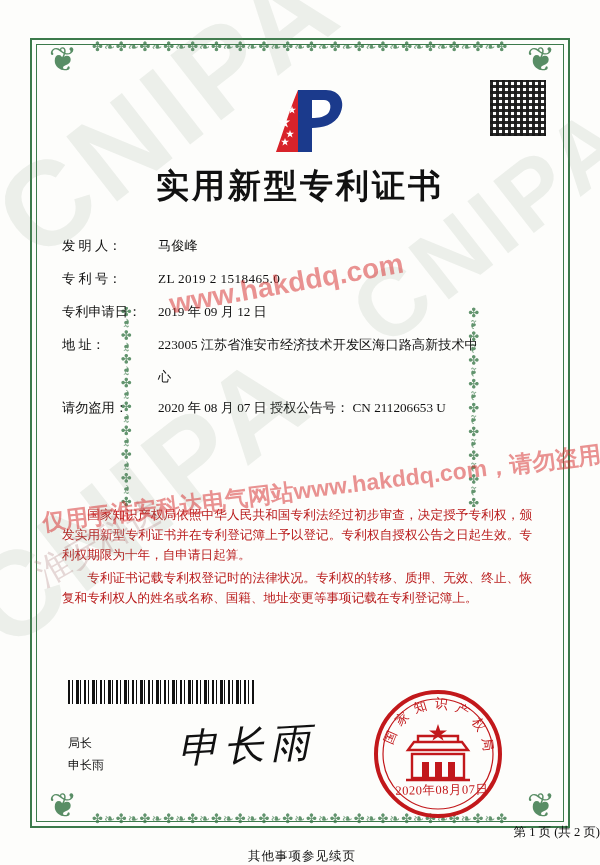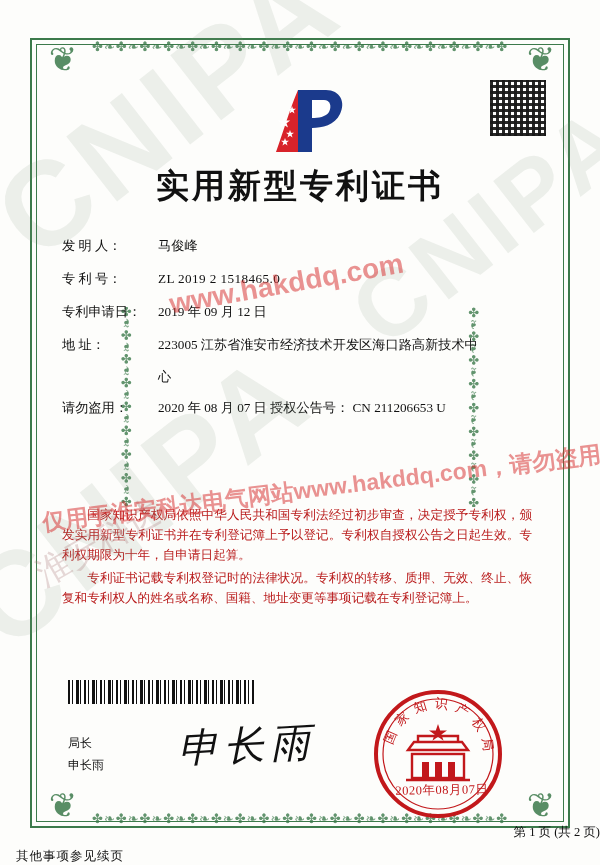--- a/index.html
+++ b/index.html
@@ -213,23 +213,23 @@
   .page-no {
     position: absolute;
     left: 0; right: 0;
     top: 824px;
     text-align: right;
     font-size: 12.5px;
     color: #111;
   }
   .footnote {
     position: absolute;
-    left: 16px; right: 0;
+    left: 4px; right: 0;
     top: 848px;
-    text-align: left;
+    text-align: center;
     font-size: 12.5px;
     color: #111;
     letter-spacing: 1px;
   }
 
   
   .wm {
     position: absolute;
     pointer-events: none;
     user-select: none;

